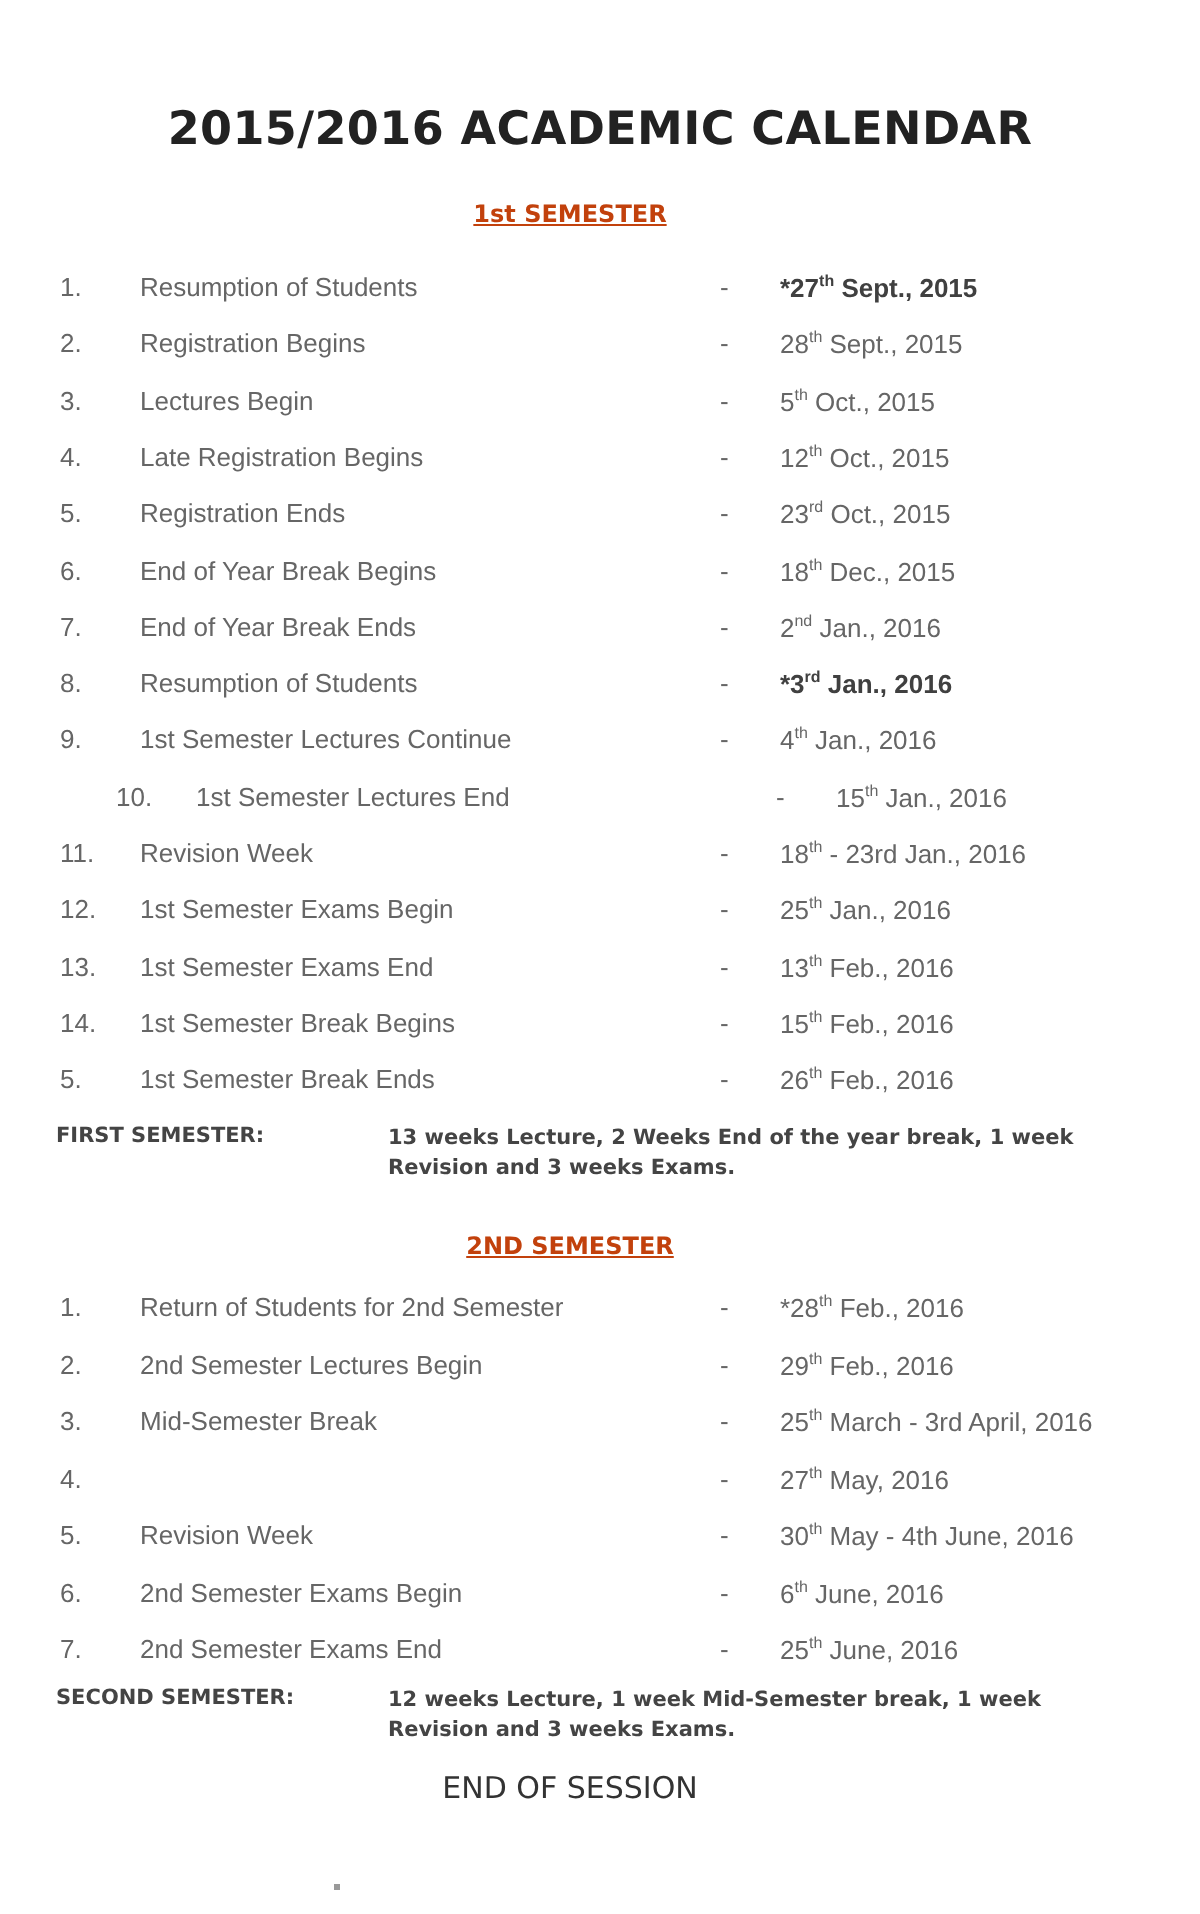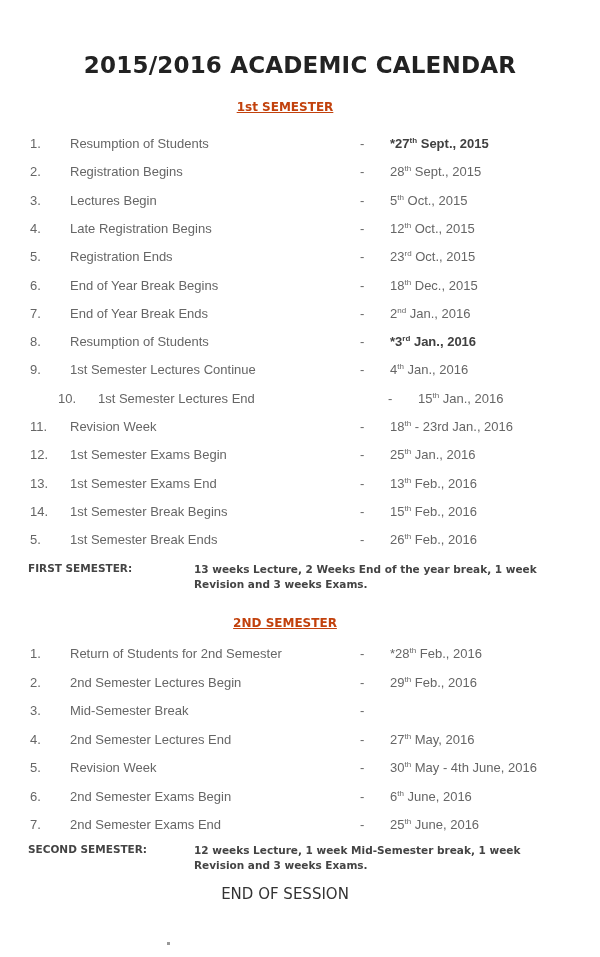--- a/index.html
+++ b/index.html
@@ -150,24 +150,24 @@
     <div class="row" style="top: 674.5px;">
       <span class="num">2.</span>
       <span class="ev">2nd Semester Lectures Begin</span>
       <span class="dash">-</span>
       <span class="date"><span>29</span><sup>th</sup><span> Feb., 2016</span></span>
     </div>
     <div class="row" style="top: 703px;">
       <span class="num">3.</span>
       <span class="ev">Mid-Semester Break</span>
       <span class="dash">-</span>
+      <span class="date"><span>25</span><sup>th</sup><span> March - 3rd April, 2016</span></span>
     </div>
     <div class="row" style="top: 731.5px;">
       <span class="num">4.</span>
-      <span class="ev">2nd Semester Lectures End</span>
       <span class="dash">-</span>
       <span class="date"><span>27</span><sup>th</sup><span> May, 2016</span></span>
     </div>
     <div class="row" style="top: 760px;">
       <span class="num">5.</span>
       <span class="ev">Revision Week</span>
       <span class="dash">-</span>
       <span class="date"><span>30</span><sup>th</sup><span> May - 4th June, 2016</span></span>
     </div>
     <div class="row" style="top: 788.5px;">

